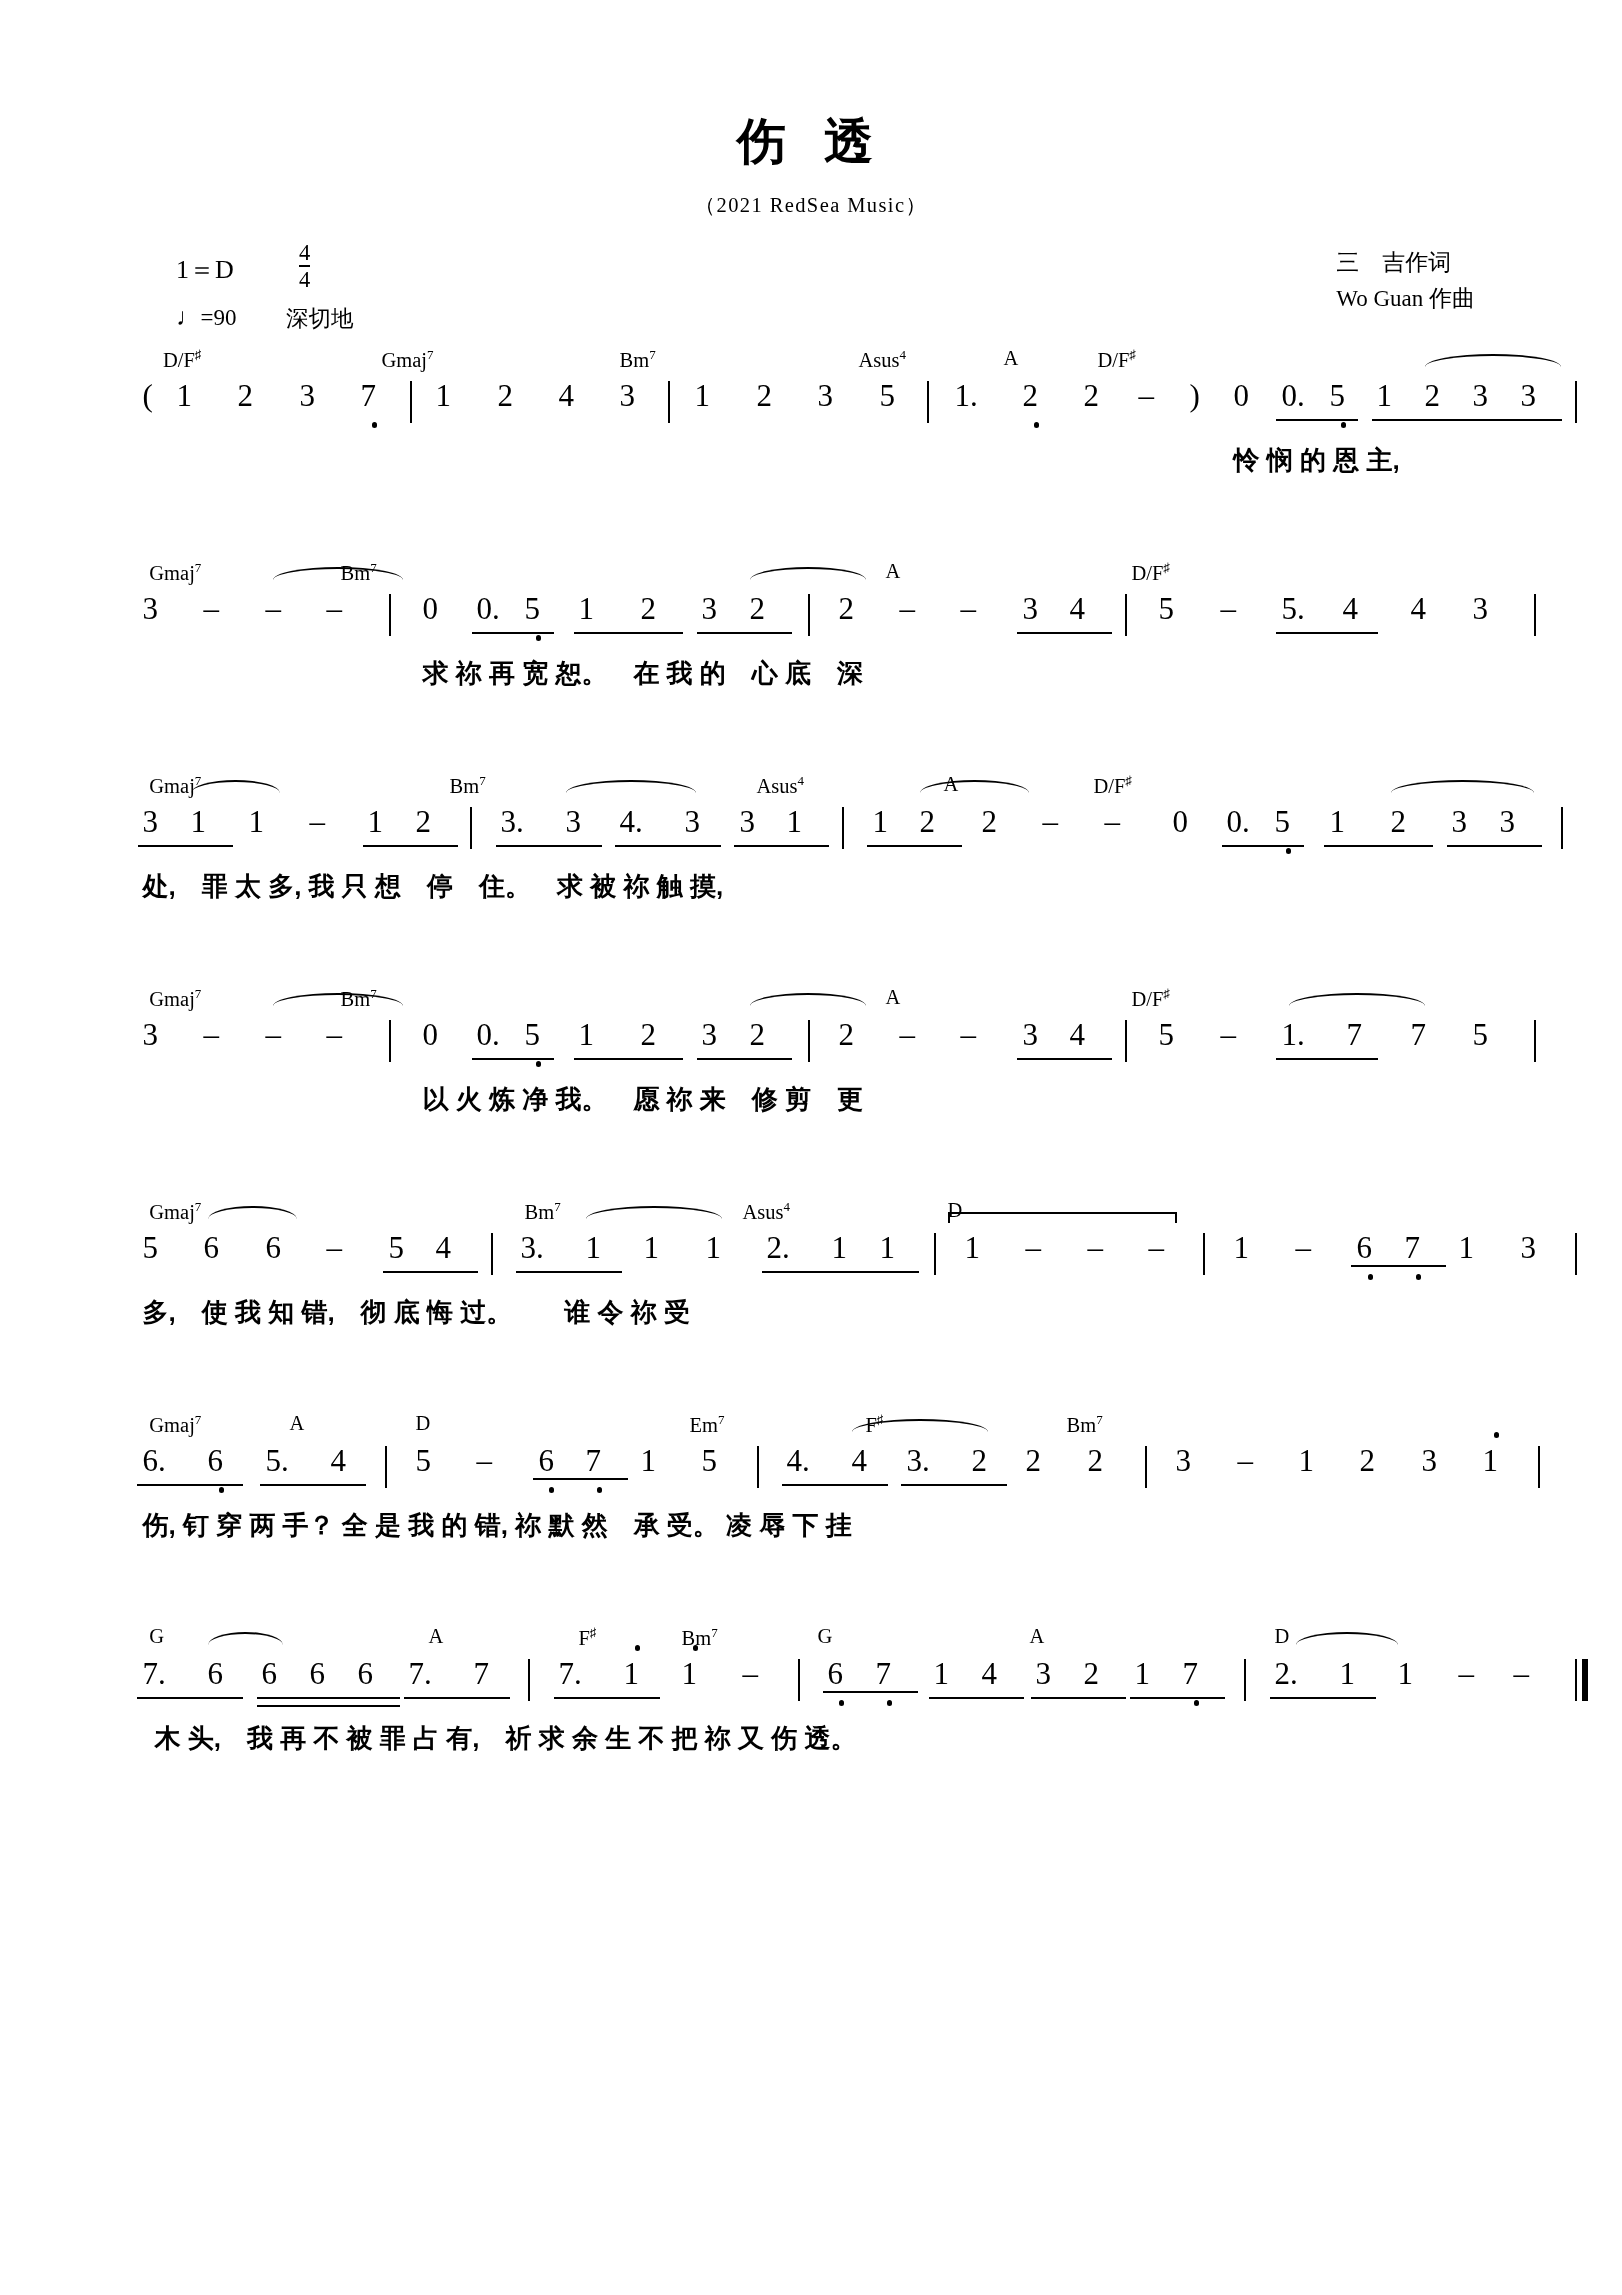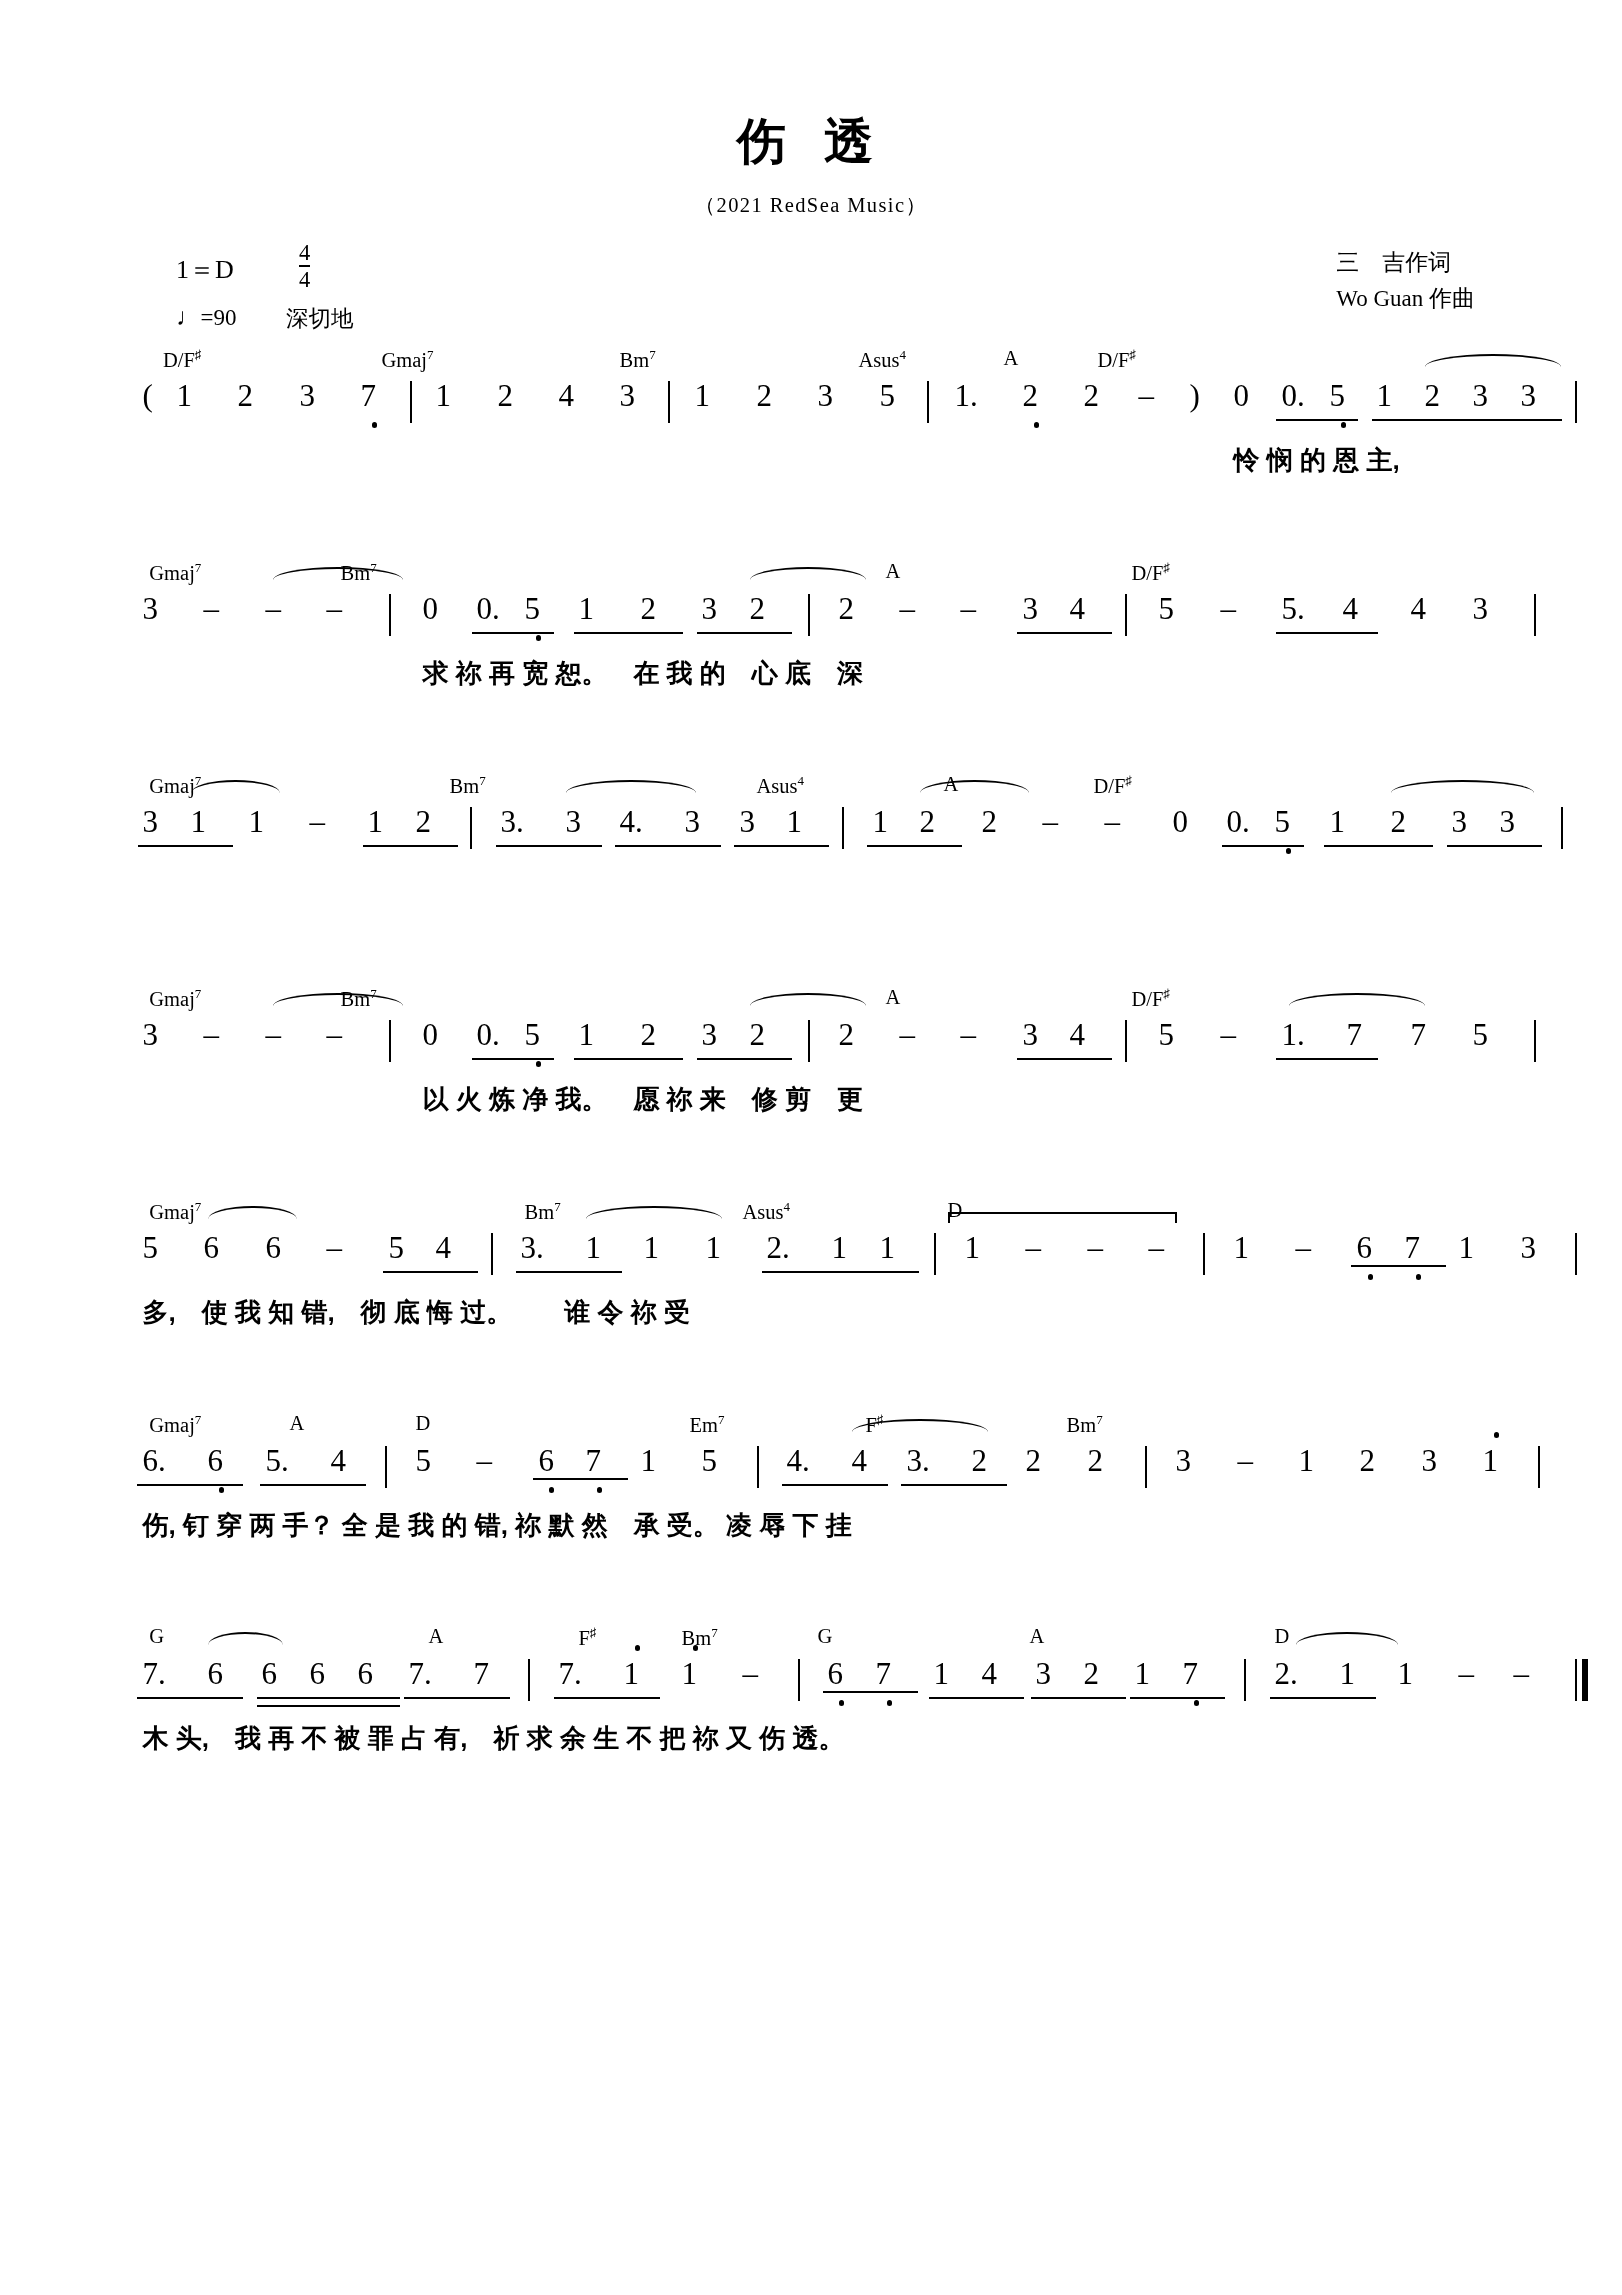--- a/index.html
+++ b/index.html
@@ -338,20 +338,23 @@
       <span class="dot-under" style="left:1143px; top:44px"></span>
       <span class="underline1" style="left:1079px; top:41px; width:82px"></span>
       <span class="n" style="left:1187px">1</span>
       <span class="n" style="left:1248px">2</span>
       <span class="underline1" style="left:1181px; top:41px; width:109px"></span>
       <span class="n" style="left:1309px">3</span>
       <span class="n" style="left:1357px">3</span>
       <span class="underline1" style="left:1304px; top:41px; width:95px"></span>
       <span class="slur" style="left:1248px; top:-24.6px; width:143px"></span>
       <span class="barline" style="left:1418px"></span>
+    </div>
+    <div class="lyrics">
+      <span class="l" style="left:0px">处,　罪 太 多, 我 只 想　停　住。　求 被 祢 触 摸,</span>
     </div>
   </div>
 
   <div class="system">
     <div class="chords">
       <span class="chord" style="left:6.8px">Gmaj<sup>7</sup></span>
       <span class="chord" style="left:198px">Bm<sup>7</sup></span>
       <span class="chord" style="left:743px">A</span>
       <span class="chord" style="left:989px">D/F<sup>♯</sup></span>
     </div>
@@ -550,18 +553,18 @@
       <span class="n" style="left:1132px">2.</span>
       <span class="n" style="left:1197px">1</span>
       <span class="underline1" style="left:1127px; top:41px; width:106px"></span>
       <span class="slur" style="left:1153px; top:-24.6px; width:102px"></span>
       <span class="n" style="left:1255px">1</span>
       <span class="n" style="left:1316px">–</span>
       <span class="n" style="left:1371px">–</span>
       <span class="endbar" style="left:1432px"></span>
     </div>
     <div class="lyrics">
-      <span class="l" style="left:0px">木 头,　我 再 不 被 罪 占 有,　祈 求 余 生 不 把 祢 又 伤 透。</span>
+      <span class="l" style="left:12px">木 头,　我 再 不 被 罪 占 有,　祈 求 余 生 不 把 祢 又 伤 透。</span>
     </div>
   </div>
 
 </div>
 
 
 </body></html>

